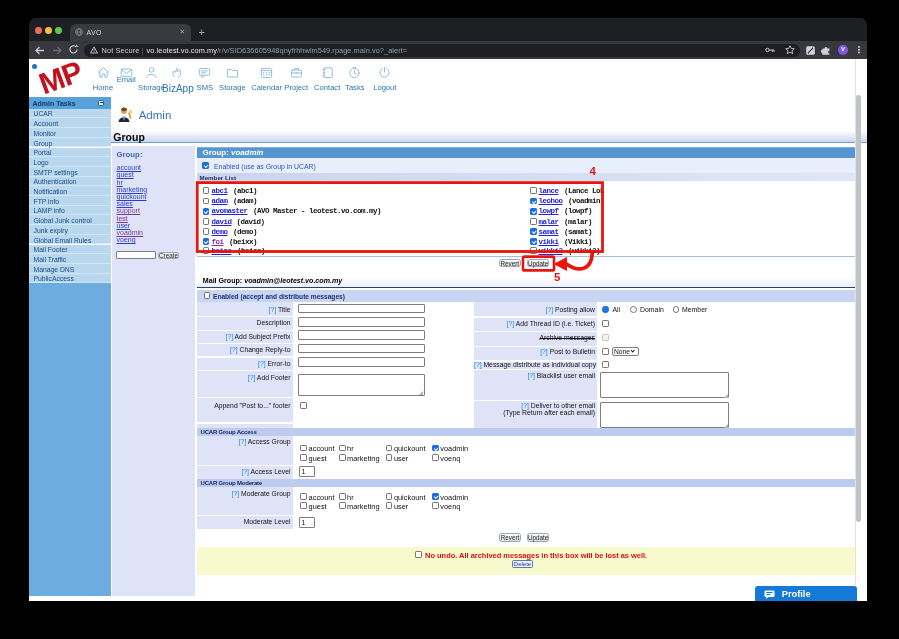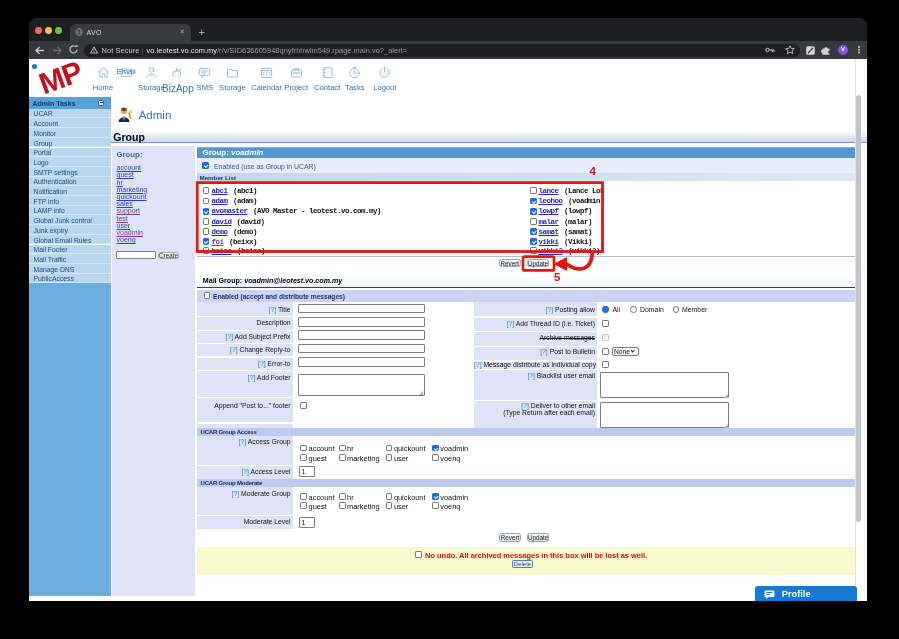--- a/index.html
+++ b/index.html
@@ -71,21 +71,21 @@
 <div class="a" style="left:31.6px;top:64px;width:5.2px;height:5.2px;border-radius:50%;background:#1e70c0"></div>
 <div class="a" style="left:38.5px;top:60.5px;font-size:30px;font-weight:bold;color:#c3111d;transform:rotate(-20deg);transform-origin:50% 50%;letter-spacing:-1px">MP</div>
 <svg class="a" style="left:96.5px;top:66px" width="13" height="13" viewBox="0 0 13 13">
     <path d="M1.2 6.3 L6.5 1.8 L11.8 6.3 M2.8 5.5 V11.2 H5.2 V8 H7.8 V11.2 H10.2 V5.5" stroke="#93bede" stroke-width="1" fill="none" stroke-linecap="round" stroke-linejoin="round"></path>
   </svg>
 <div class="a" style="left:103px;top:82.6px;transform:translateX(-50%);font-size:7.6px;color:#2a76b8">Home</div>
 <svg class="a" style="left:119.7px;top:66px" width="13" height="13" viewBox="0 0 13 13">
     <rect x="1.2" y="3" width="10.6" height="7.4" rx="1" stroke="#93bede" stroke-width="1" fill="none" stroke-linecap="round" stroke-linejoin="round"></rect>
     <path d="M1.5 3.5 L6.5 7.6 L11.5 3.5" stroke="#93bede" stroke-width="1" fill="none" stroke-linecap="round" stroke-linejoin="round"></path>
   </svg>
-<div class="a" style="left:126.2px;top:67px;transform:translateX(-50%);font-size:7.6px;color:#2a76b8">Email</div>
+<div class="a" style="left:126.2px;top:75px;transform:translateX(-50%);font-size:7.6px;color:#2a76b8">Email</div>
 <svg class="a" style="left:144.9px;top:66px" width="13" height="13" viewBox="0 0 13 13">
     <circle cx="6.5" cy="3.9" r="2.3" stroke="#93bede" stroke-width="1" fill="none" stroke-linecap="round" stroke-linejoin="round"></circle>
     <path d="M1.8 11.4 C1.8 7.2 11.2 7.2 11.2 11.4" stroke="#93bede" stroke-width="1" fill="none" stroke-linecap="round" stroke-linejoin="round"></path>
   </svg>
 <div class="a" style="left:151.4px;top:82.6px;transform:translateX(-50%);font-size:7.6px;color:#2a76b8">Storage</div>
 <svg class="a" style="left:171.4px;top:66px" width="13" height="13" viewBox="0 0 13 13">
     <path d="M3.4 11 C1.6 9.4 1.6 7 2.6 5.2 L4.8 6.2 L5.6 2.2 L6.8 5.8 L9 3.2 L9.4 6.8 C10.2 8.8 9.2 10.4 7.4 11.4" stroke="#93bede" stroke-width="1" fill="none" stroke-linecap="round" stroke-linejoin="round"></path>
   </svg>
 <div class="a" style="left:177.9px;top:82.6px;transform:translateX(-50%);font-size:10px;color:#2a76b8">BizApp</div>
 <svg class="a" style="left:198.3px;top:66px" width="13" height="13" viewBox="0 0 13 13">

